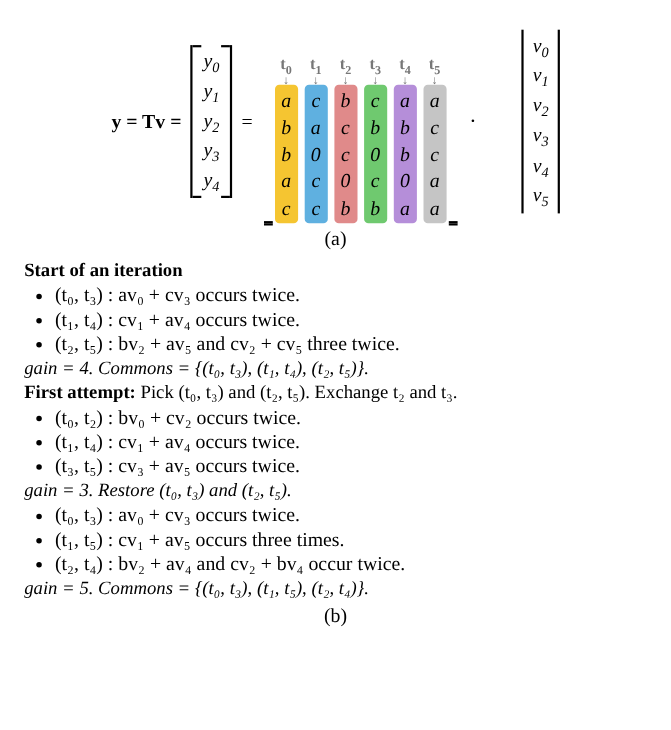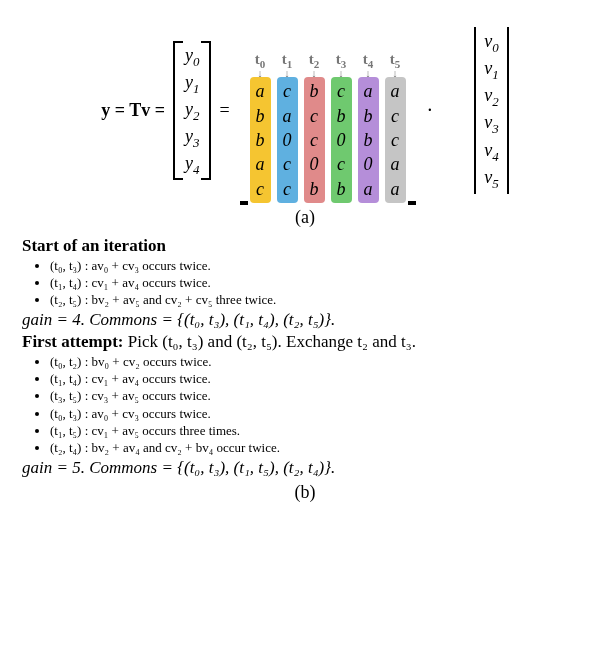--- a/index.html
+++ b/index.html
@@ -73,21 +73,21 @@
   .rbracket::before { top:0; right:0; }
   .rbracket::after { bottom:0; right:0; }
   .vbracket-l, .vbracket-r {
     width:2px; background:#000; align-self:stretch;
   }
   .caption { text-align:center; font-size:18px; margin: 4px 0 8px; }
   .section { margin-top: 2px; }
   .section p { margin: 2px 0; }
   .bold { font-weight: bold; }
   ul.bullets { margin: 2px 0 2px 28px; padding:0; }
-  ul.bullets li { margin: 1px 0; list-style: disc; font-size:13px; }
+  ul.bullets li { margin: 1px 0; list-style: disc; font-size:18px; }
   .mathit { font-style: italic; }
   .sub { font-size: 0.72em; vertical-align: sub; }
   .line { margin: 2px 0; }
   .tvec { font-weight:bold; }
   .yitem .sub, .vitem .sub { font-style: italic; }
   .dot { font-size:20px; padding: 0 1px; }
   .colgroup { display:flex; gap:6px; align-items:flex-end;margin-top:33px; }
   .stretchbox { display:flex; align-items:stretch; }
 </style>
 </head>
@@ -219,20 +219,21 @@
     <li>(t₂, t₅) : bv₂ + av₅ and cv₂ + cv₅ three twice.</li>
   </ul>
   <p class="line mathit">gain = 4. Commons = {(t₀, t₃), (t₁, t₄), (t₂, t₅)}.</p>
 
   <p class="line"><span class="bold">First attempt:</span><span> Pick (t₀, t₃) and (t₂, t₅). Exchange t₂ and t₃.</span></p>
   <ul class="bullets">
     <li>(t₀, t₂) : bv₀ + cv₂ occurs twice.</li>
     <li>(t₁, t₄) : cv₁ + av₄ occurs twice.</li>
     <li>(t₃, t₅) : cv₃ + av₅ occurs twice.</li>
   </ul>
+  <p class="line mathit">gain = 3. Restore (t₀, t₃) and (t₂, t₅).</p>
 
   <ul class="bullets">
     <li>(t₀, t₃) : av₀ + cv₃ occurs twice.</li>
     <li>(t₁, t₅) : cv₁ + av₅ occurs three times.</li>
     <li>(t₂, t₄) : bv₂ + av₄ and cv₂ + bv₄ occur twice.</li>
   </ul>
   <p class="line mathit">gain = 5. Commons = {(t₀, t₃), (t₁, t₅), (t₂, t₄)}.</p>
 </div>
 
 <div class="caption">(b)</div>

